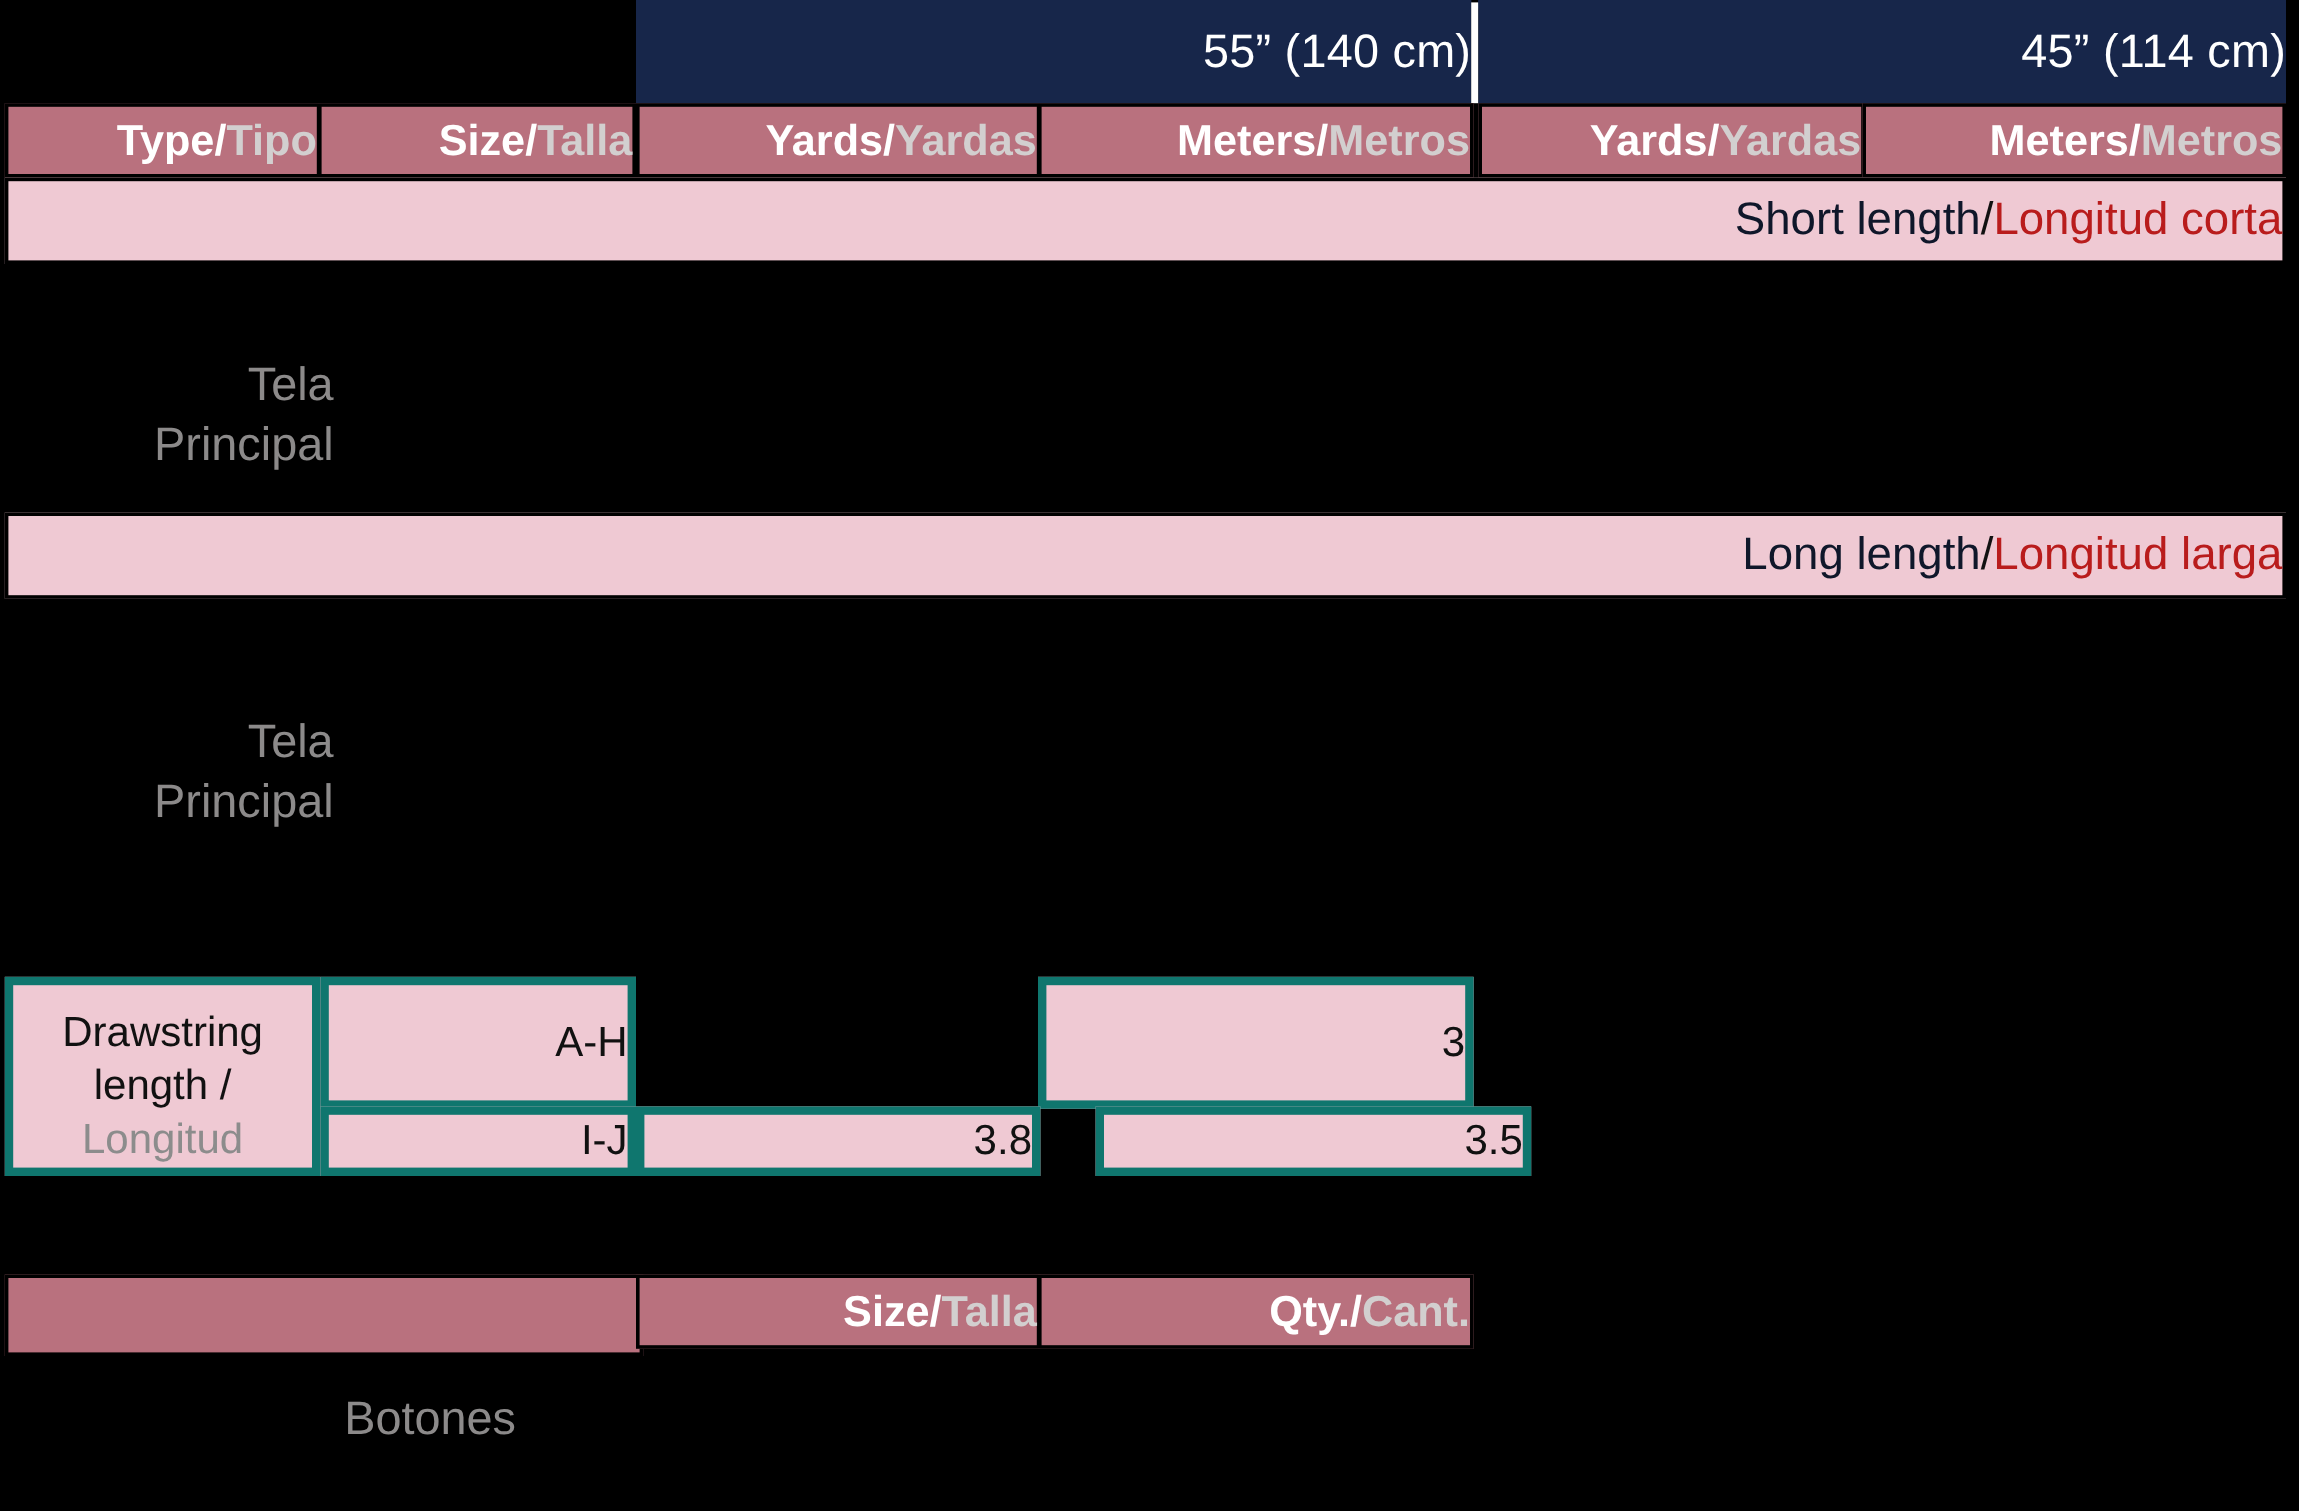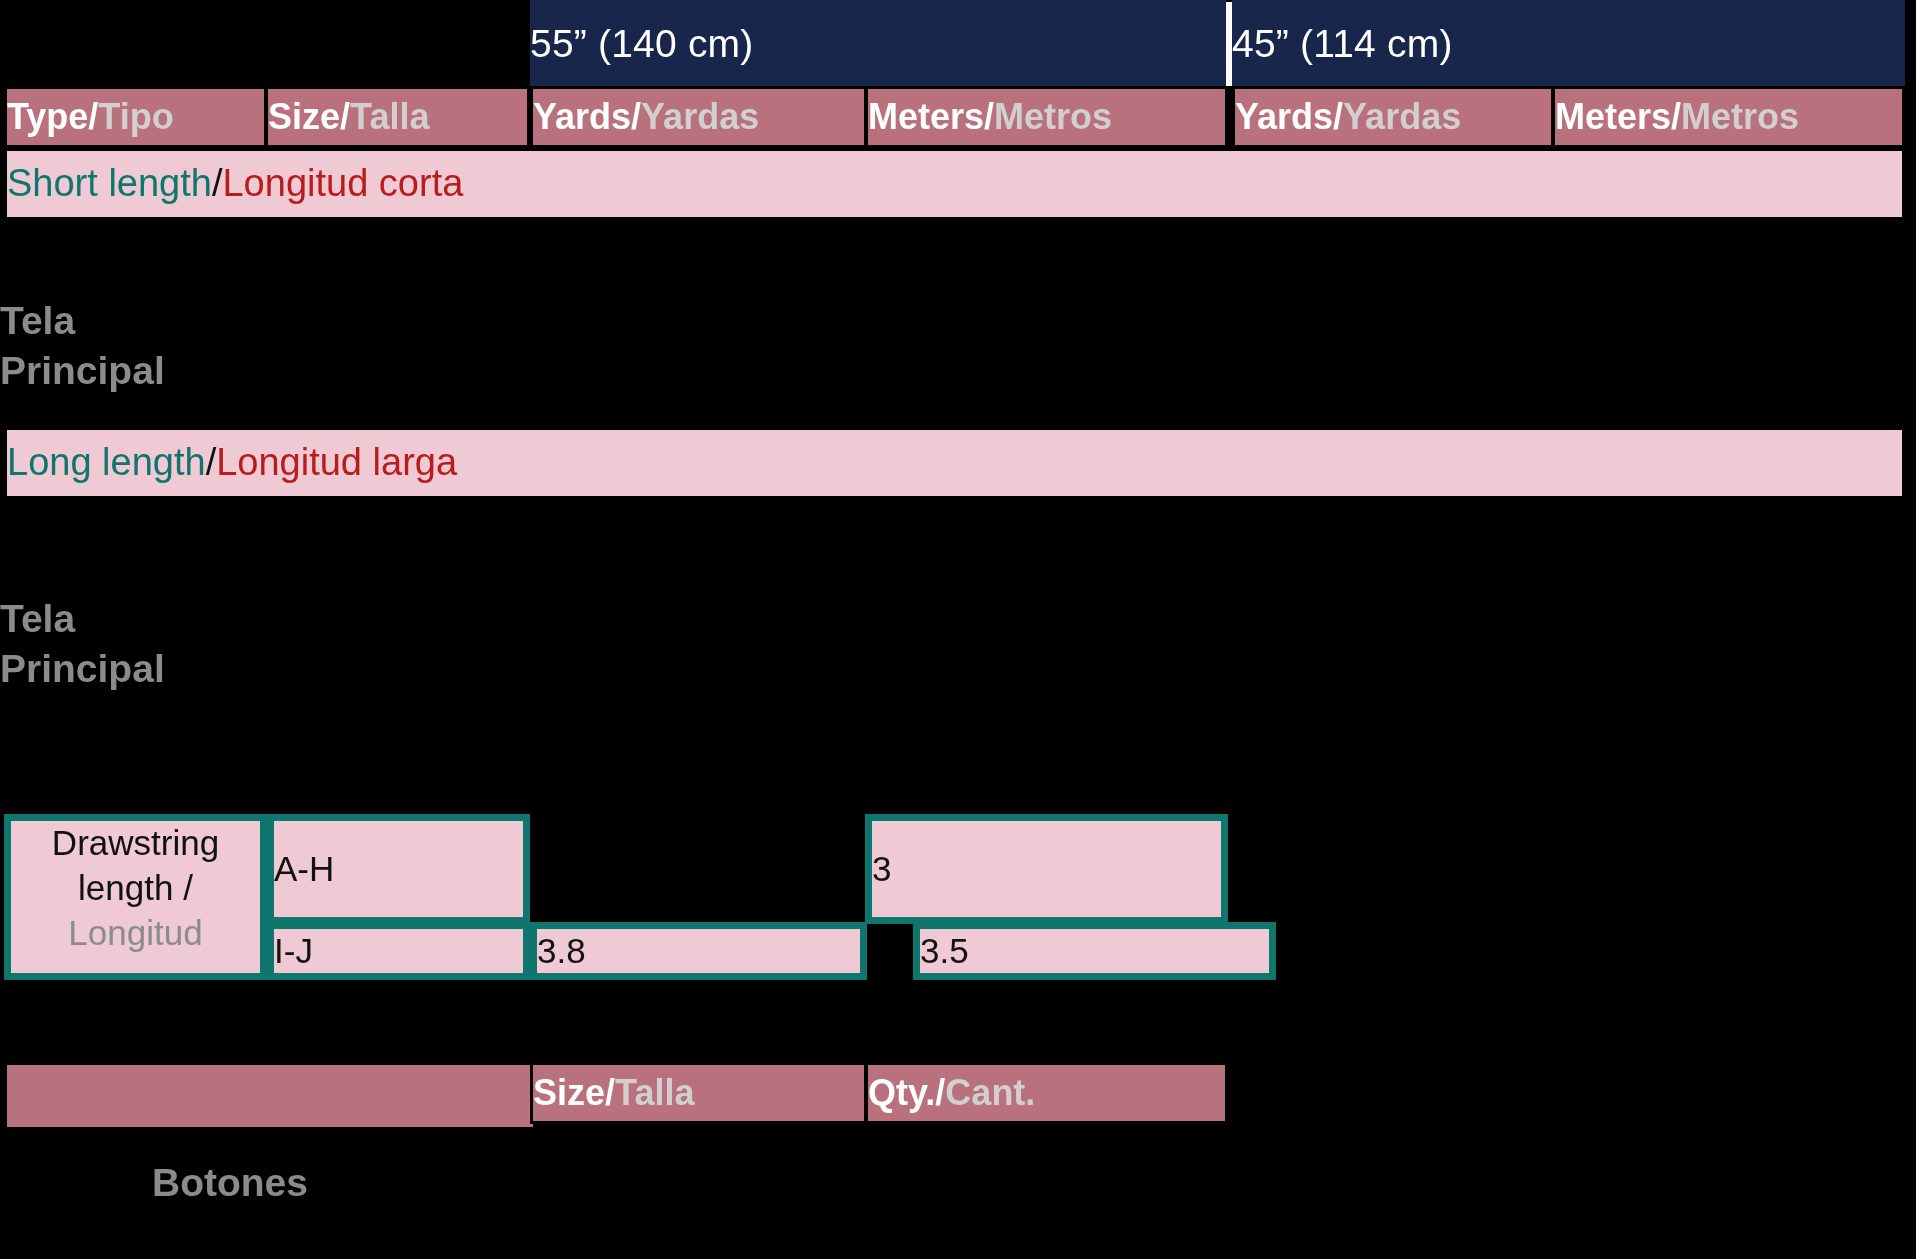--- a/index.html
+++ b/index.html
@@ -23,21 +23,21 @@
     height: 1259px;
     background: #000000;
   }
 
   
   .cell {
     position: absolute;
     box-sizing: border-box;
     display: flex;
     align-items: center;
-    justify-content: flex-start;
+    justify-content: flex-end;
     text-align: center;
     line-height: 1.15;
     white-space: nowrap;
   }
 
   
   .navy {
     background: #17264A;
     color: #FFFFFF;
     font-size: 39px;
@@ -64,21 +64,21 @@
   .rose .sp { color: #D2CFCF; }
   .rose .sl { color: #FFFFFF; font-weight: 700; }
 
   
   .pinkband {
     background: #EFC9D3;
     border: 3px solid #000000;
     font-size: 38px;
     font-weight: 400;
   }
-  .pinkband .en { color: #0f766e; }
+  .pinkband .en { color: #0f172a; }
   .pinkband .sp { color: #b91c1c; }
   .pinkband .sl { color: #111111; }
 
   
   .pinkcell {
     background: #EFC9D3;
     border: 7px solid #0f766e;
     color: #111111;
     font-size: 35px;
     font-weight: 400;
@@ -89,22 +89,22 @@
     line-height: 1.28;
   }
   .pinkcell .en { color: #111111; }
   .pinkcell .sp { color: #8C8C8C; }
 
   
   .glabel {
     position: absolute;
     color: #8C8A8A;
     font-size: 39px;
-    font-weight: 700;
-    text-align: left;
+    font-weight: 400;
+    text-align: right;
     line-height: 1.27;
     white-space: pre-line;
   }
 
   
   .rose-blank {
     background: #B9717E;
     border: 3px solid #000000;
   }
 </style>

